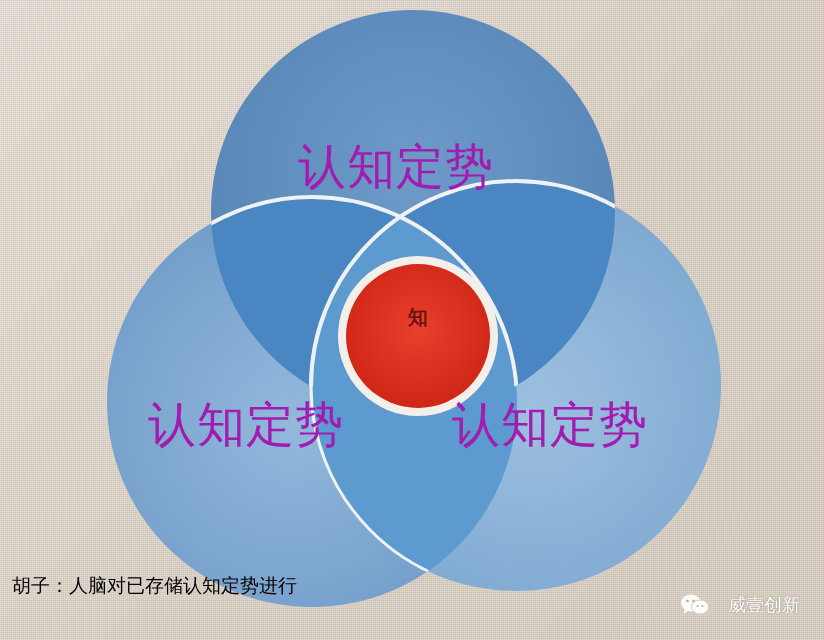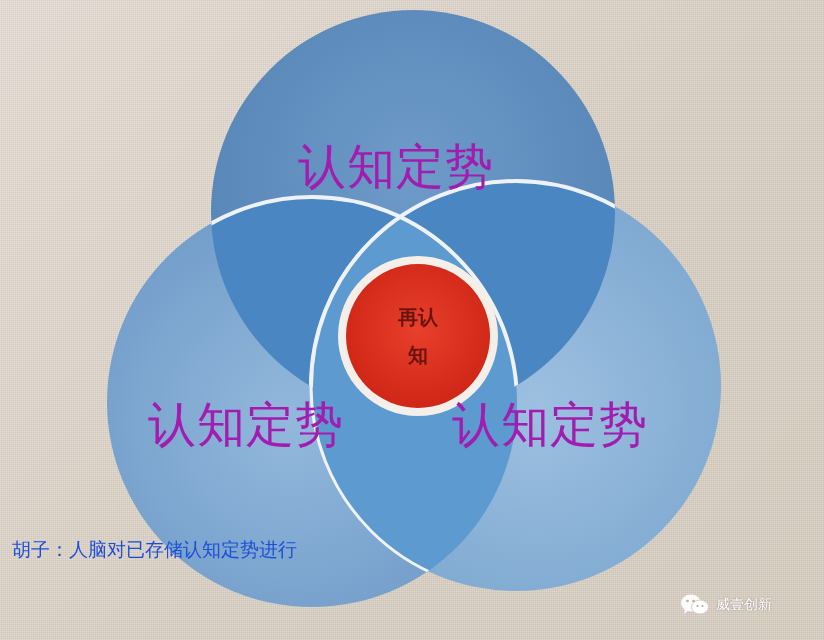--- a/index.html
+++ b/index.html
@@ -26,28 +26,28 @@
     }
     .label-top   { left: 298px; top: 135px; font-size: 48px; }
     .label-left  { left: 148px; top: 393px; font-size: 48px; }
     .label-right { left: 452px; top: 393px; font-size: 48px; }
     .center-label {
       position: absolute; left: 378px; top: 298px; width: 80px;
       text-align: center; color: #6a1410; font-size: 20px; line-height: 38px;
       font-weight: bold;
     }
     .caption {
-      position: absolute; left: 12px; top: 535px;
-      color: #1d4ed8; font-size: 19px; line-height: 28px;
+      position: absolute; left: 12px; top: 571px;
+      color: #000000; font-size: 19px; line-height: 28px;
       font-family: "DejaVu Sans", sans-serif;
     }
     .watermark {
       position: absolute; left: 680px; top: 593px;
-      display: flex; align-items: center; gap: 6px;
-      color: #ffffff; font-size: 14px;
+      display: flex; align-items: center; gap: 18px;
+      color: #ffffff; font-size: 18px;
       text-shadow: 0 0 2px rgba(0,0,0,0.35);
     }
     .wm-icon { width: 30px; height: 24px; position: relative; }
   </style>
 </head>
 <body>
 
 <div class="bg"></div>
 
 <svg class="diagram" width="824" height="640" viewBox="0 0 824 640">
@@ -101,21 +101,20 @@
 
   <circle cx="418" cy="336" r="80" fill="#f4efe8"></circle>
   <circle cx="418" cy="336" r="72" fill="url(#gRed)"></circle>
 </svg>
 
 <div class="label label-top">认知定势</div>
 <div class="label label-left">认知定势</div>
 <div class="label label-right">认知定势</div>
 
 <div class="center-label">
-  <div>再认</div>
   <div>知</div>
 </div>
 
 <div class="caption">
   <div>胡子：人脑对已存储认知定势进行</div>
 </div>
 
 <div class="watermark">
   <span class="wm-icon">
     <svg width="30" height="24" viewBox="0 0 30 24">

